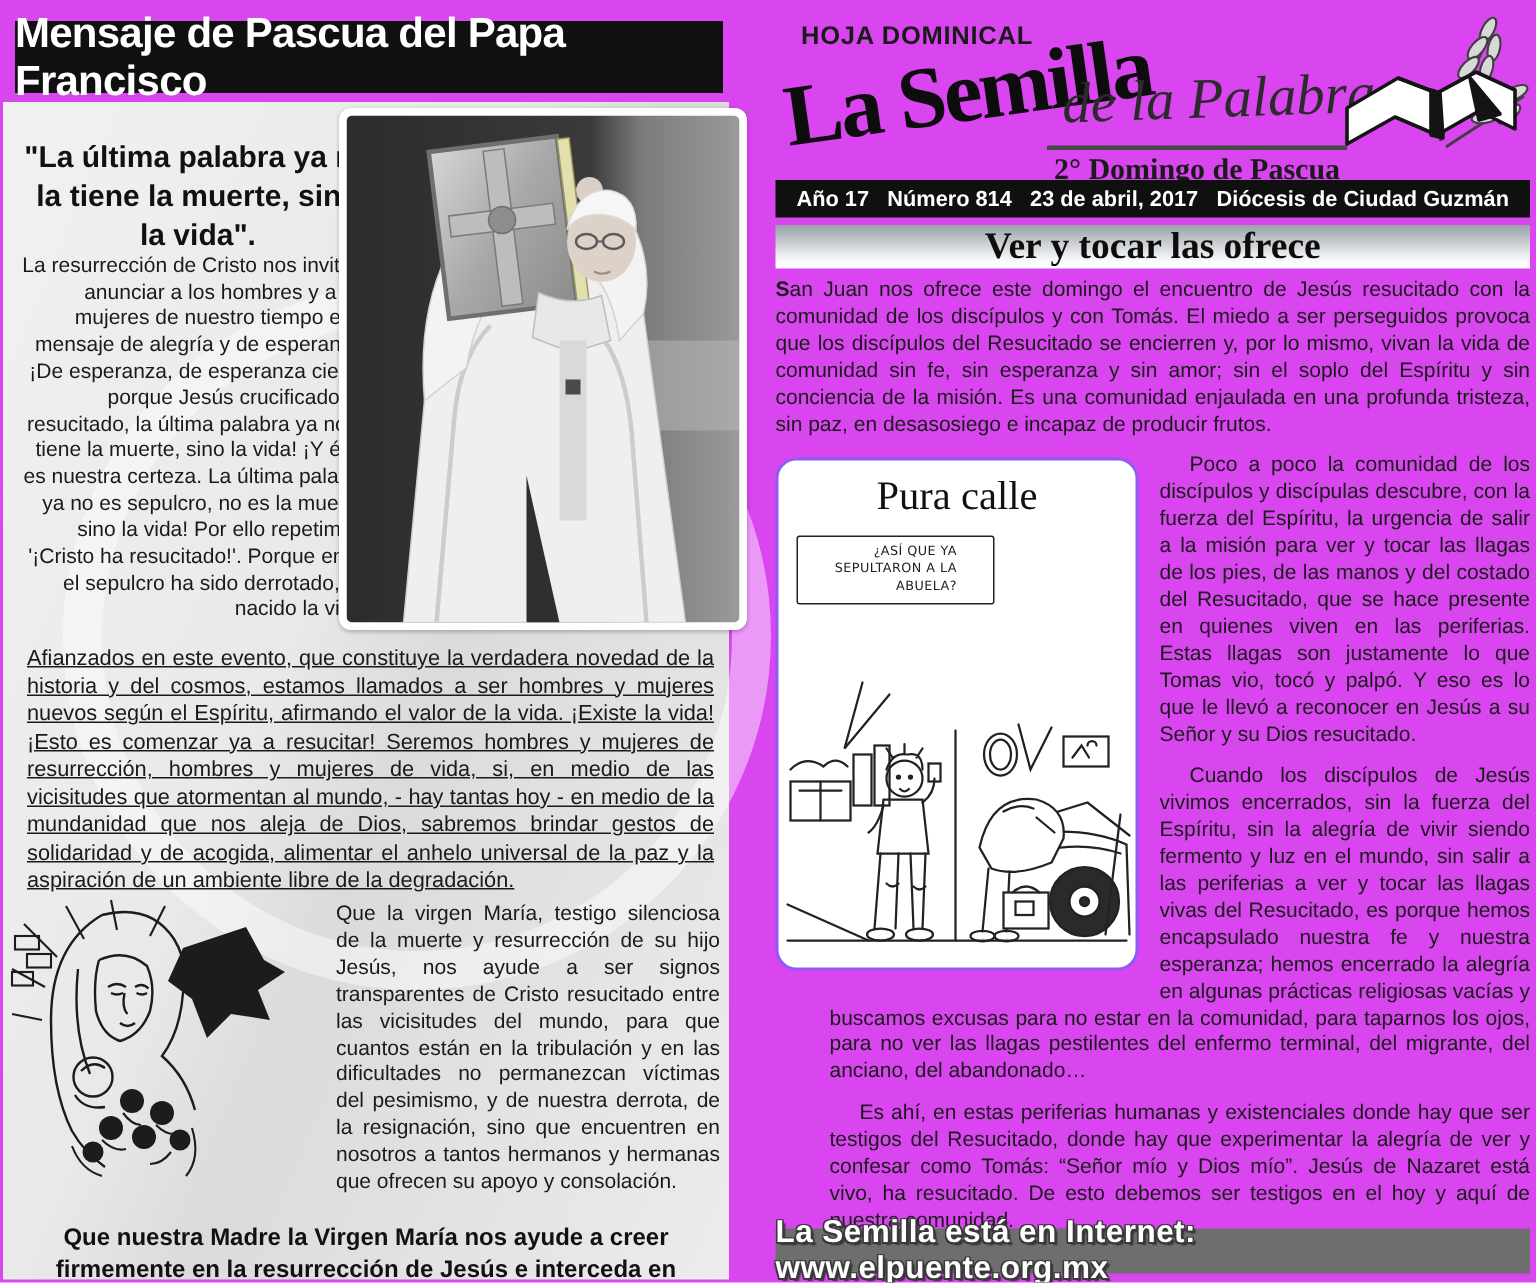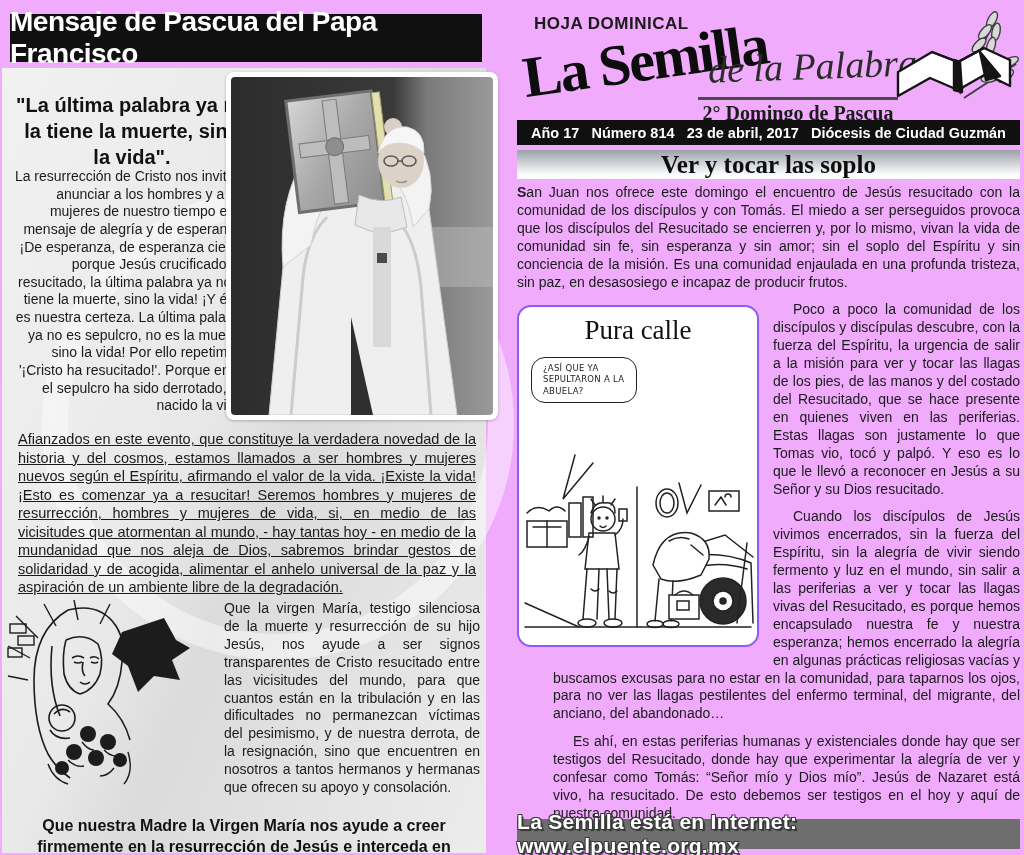--- a/index.html
+++ b/index.html
@@ -1,16 +1,16 @@
 <!DOCTYPE html>
 <html><head>
 <meta charset="utf-8">
 <style>
   html,body{margin:0;padding:0;background:#ffffff;}
-  .canvas{position:relative;width:1024px;height:855px;background:#f0abfc;overflow:hidden;
+  .canvas{position:relative;width:1024px;height:855px;background:#d946ef;overflow:hidden;
           font-family:"Liberation Sans","DejaVu Sans",sans-serif;color:#1a1a1a;}
   .page{position:absolute;top:0;height:855px;}
   
   .page-left{left:0;width:506px;}
   .lp-titlebar{position:absolute;left:10px;top:14px;width:472px;height:48px;background:#101010;
                color:#fff;display:flex;align-items:center;justify-content:center;
                font-size:28px;font-weight:bold;letter-spacing:-.5px;}
   .lp-panel{position:absolute;left:2px;top:68px;width:484px;height:785px;
             background:linear-gradient(113deg,#f1f1f1 0%,#e9e9e9 42%,#dbdbdb 55%,#ececec 100%);}
   .lp-panel::before{content:"";position:absolute;left:40px;top:120px;width:420px;height:420px;
@@ -49,22 +49,22 @@
             text-align:center;font-family:"Liberation Serif","DejaVu Serif",serif;
             font-size:25px;font-weight:bold;line-height:29px;color:#0d0d0d;}
   .rp-body{position:absolute;left:5px;top:184px;width:503px;font-size:14px;line-height:1.28;}
   .rp-body p{margin:0 0 10px 0;text-align:justify;}
   .rp-body p.indent{text-indent:20px;margin-left:36px;}
   .comic{float:left;width:238px;height:338px;border:2px solid #8b5cf6;border-radius:14px;
          margin:4px 14px 6px 0;background:#fff;position:relative;overflow:hidden;}
   .comic-art{position:absolute;left:0;top:0;width:100%;height:100%;}
   .comic-title{position:relative;text-align:center;margin-top:6px;
          font-family:"Liberation Serif","DejaVu Serif",serif;font-size:27px;color:#111;}
-  .bubble{position:absolute;background:#fff;border:1.5px solid #222;border-radius:14px;
-         font-size:8.5px;line-height:1.3;padding:5px 11px;text-align:left;letter-spacing:.3px;
+  .bubble{position:absolute;background:#fff;border:1.5px solid #222;border-radius:2px;
+         font-size:8.5px;line-height:1.3;padding:5px 24px;text-align:right;letter-spacing:.3px;
          font-family:"DejaVu Sans",sans-serif;color:#222;}
   .bubble.b1{left:12px;top:50px;width:82px;}
   .bubble.b2{left:116px;top:86px;width:92px;}
   .rp-footer{position:absolute;left:5px;right:4px;bottom:6px;height:30px;background:#6e6e6e;
          display:flex;align-items:center;justify-content:center;color:#fff;font-weight:bold;
          font-size:21px;letter-spacing:.3px;
          text-shadow:1px 1px 0 #3a3a3a,-1px -1px 0 #3a3a3a,1px -1px 0 #3a3a3a,-1px 1px 0 #3a3a3a,2px 2px 1px #333;}
   .lead{font-weight:bold;}
 </style>
 </head>
@@ -228,21 +228,21 @@
       </svg>
     </div>
 
     <div class="rp-infobar">
       <span>Año 17</span>
       <span>Número 814</span>
       <span>23 de abril, 2017</span>
       <span>Diócesis de Ciudad Guzmán</span>
     </div>
 
-    <div class="rp-banner">Ver y tocar las soplo</div>
+    <div class="rp-banner">Ver y tocar las ofrece</div>
 
     <div class="rp-body">
       <p><span class="lead">S</span><span>an Juan nos ofrece este domingo el encuentro de Jesús resucitado con la comunidad de los discípulos y con Tomás. El miedo a ser perseguidos provoca que los discípulos del Resucitado se encierren y, por lo mismo, vivan la vida de comunidad sin fe, sin esperanza y sin amor; sin el soplo del Espíritu y sin conciencia de la misión. Es una comunidad enjaulada en una profunda tristeza, sin paz, en desasosiego e incapaz de producir frutos.</span></p>
 
       <div class="rp-flow">
         <div class="comic">
           <svg class="comic-art" viewBox="0 0 238 338">
             <g stroke="#222" stroke-width="1.5" fill="none" stroke-linecap="round">
 
               <path d="M56,148 L44,192 L74,156" fill="#fff"></path>

